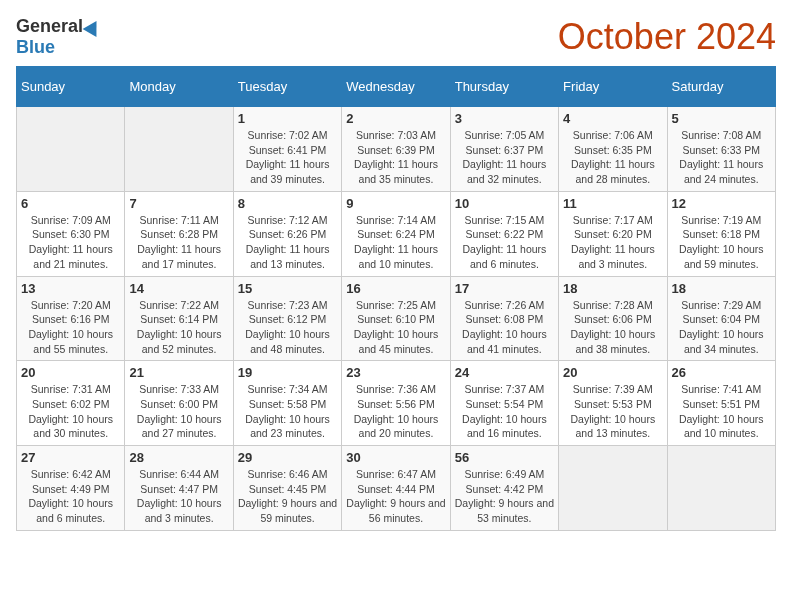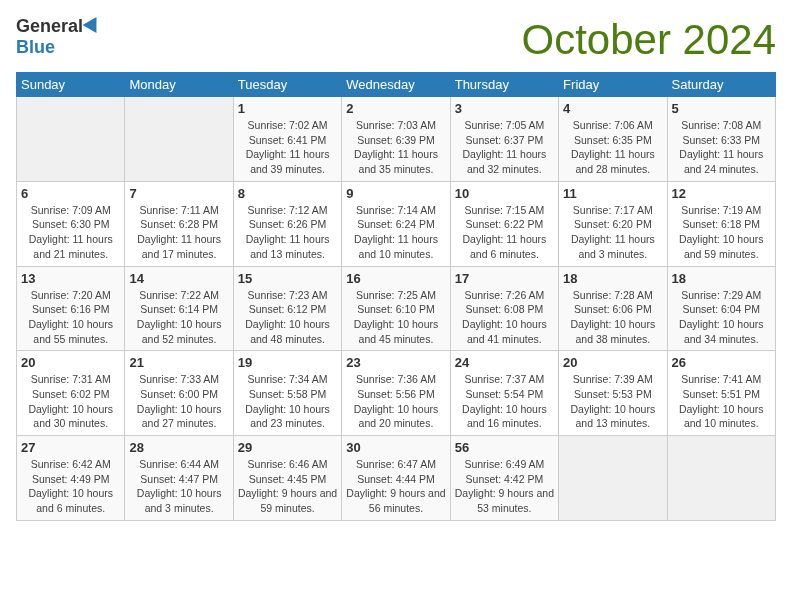--- a/index.html
+++ b/index.html
@@ -37,42 +37,43 @@
       height: 0;
       border-left: 8px solid transparent;
       border-right: 8px solid transparent;
       border-bottom: 14px solid #2a7ab5;
       margin-left: 2px;
       vertical-align: middle;
       transform: rotate(30deg);
     }
     .logo-row {
       display: flex;
+      align-items: center;
     }
     .title-block {
       text-align: right;
     }
     .month-title {
-      font-size: 42px;
+      font-size: 36px;
       font-weight: normal;
-      color: #4d7c0f;
+      color: #c2410c;
     }
     .location-title {
       font-size: 16px;
       color: #555;
     }
     table {
       width: 100%;
       border-collapse: collapse;
       font-size: 11px;
     }
     thead tr th {
       background-color: #2a7ab5;
       color: #fff;
-      padding: 4px 4px;
+      padding: 12px 4px;
       text-align: left;
       font-size: 13px;
       font-weight: normal;
       border: 1px solid #2a7ab5;
     }
     tbody tr td {
       border: 1px solid #ccc;
       vertical-align: top;
       padding: 4px;
       width: 108px;

